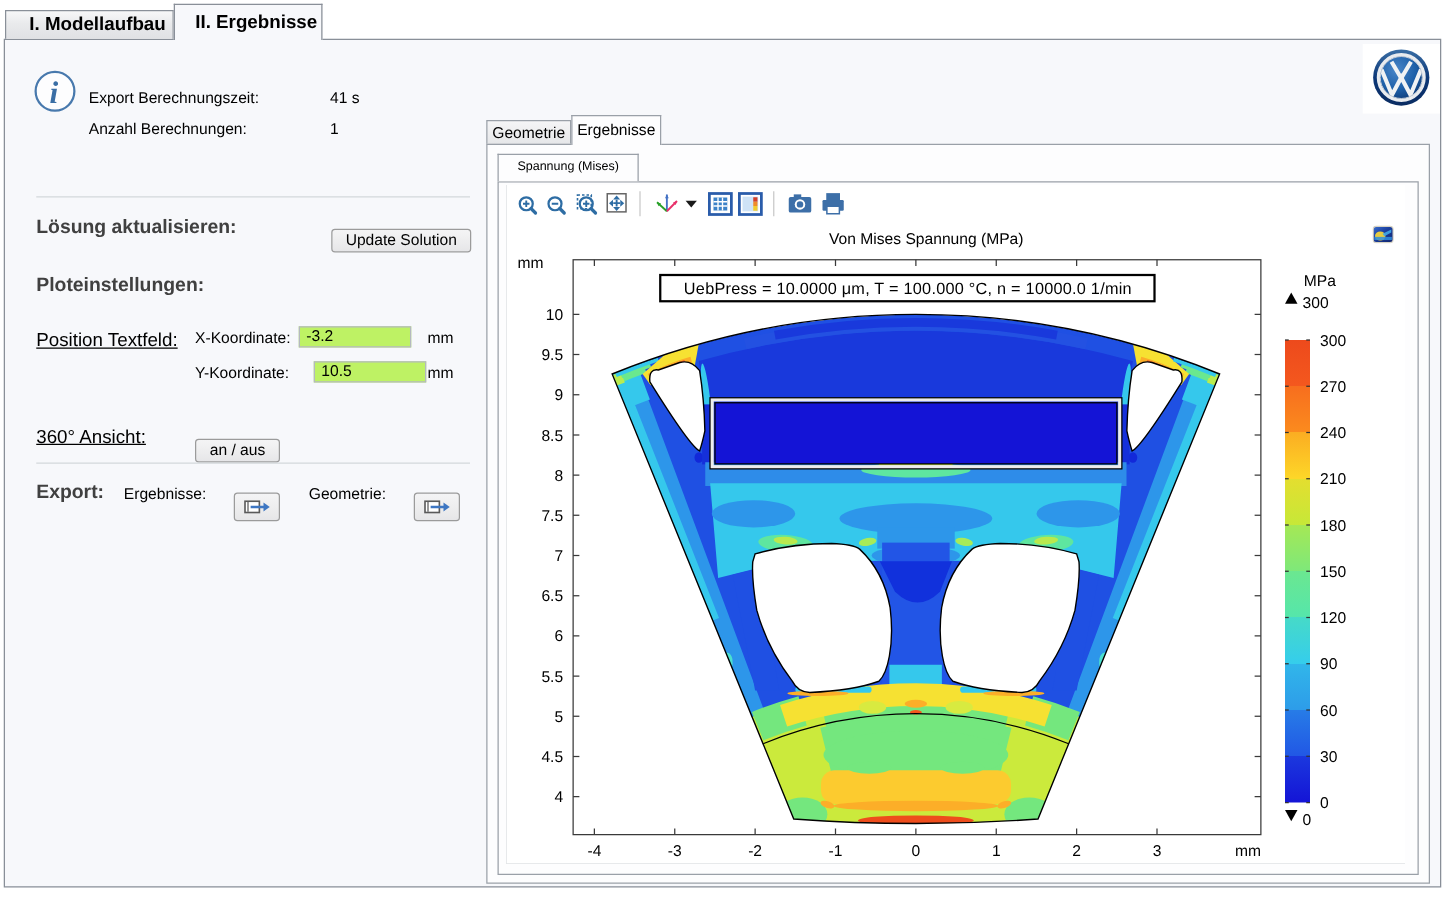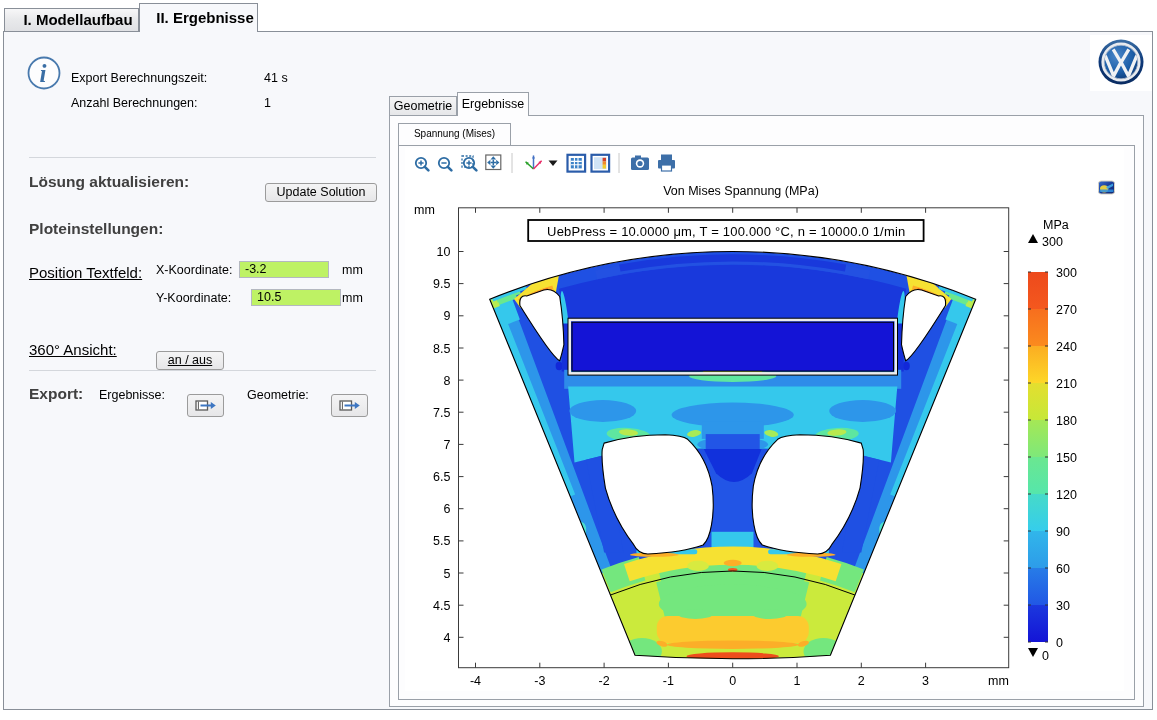--- a/index.html
+++ b/index.html
@@ -40,21 +40,21 @@
 <div class="btn" style="left:265px;top:171px;width:112px;height:19px;line-height:17px;">Update Solution</div>
 <div class="hdr" style="left:29px;top:220px;">Ploteinstellungen:</div>
 <div class="uline" style="left:29px;top:264px;">Position Textfeld:</div>
 <div class="lbl" style="left:156px;top:263px;">X-Koordinate:</div>
 <div class="inp" style="left:239px;top:261px;width:90px;height:17px;line-height:15px;">-3.2</div>
 <div class="lbl" style="left:342px;top:263px;">mm</div>
 <div class="lbl" style="left:156px;top:291px;">Y-Koordinate:</div>
 <div class="inp" style="left:231px;top:289px;width:90px;height:17px;line-height:15px;margin-left:20px;">10.5</div>
 <div class="lbl" style="left:342px;top:291px;">mm</div>
 <div class="uline" style="left:29px;top:341px;">360° Ansicht:</div>
-<div class="btn" style="left:156px;top:339px;width:68px;height:19px;line-height:17px;text-decoration:underline;">an / aus</div>
+<div class="btn" style="left:156px;top:339px;width:68px;height:19px;line-height:17px;">an / aus</div>
 <div class="sep" style="left:29px;top:370px;width:347px;"></div>
 <div class="hdr" style="left:29px;top:385px;">Export:</div>
 <div class="lbl" style="left:99px;top:388px;">Ergebnisse:</div>
 <div class="btn" style="left:187px;top:382px;width:37px;height:23px;padding-top:4px;"><svg width="22" height="13" viewBox="0 0 22 13">
       <rect x="1" y="2" width="11.5" height="9" fill="#fff" stroke="#5a5a5a" stroke-width="1.3"></rect>
       <line x1="3.4" y1="2.6" x2="3.4" y2="10.4" stroke="#5a5a5a" stroke-width="1"></line>
       <line x1="5.5" y1="6.5" x2="16.5" y2="6.5" stroke="#3d76c2" stroke-width="2"></line>
       <path d="M 15.8 2.9 L 20.8 6.5 L 15.8 10.1 Z" fill="#3d76c2"></path>
     </svg></div>
 <div class="lbl" style="left:247px;top:388px;">Geometrie:</div>

